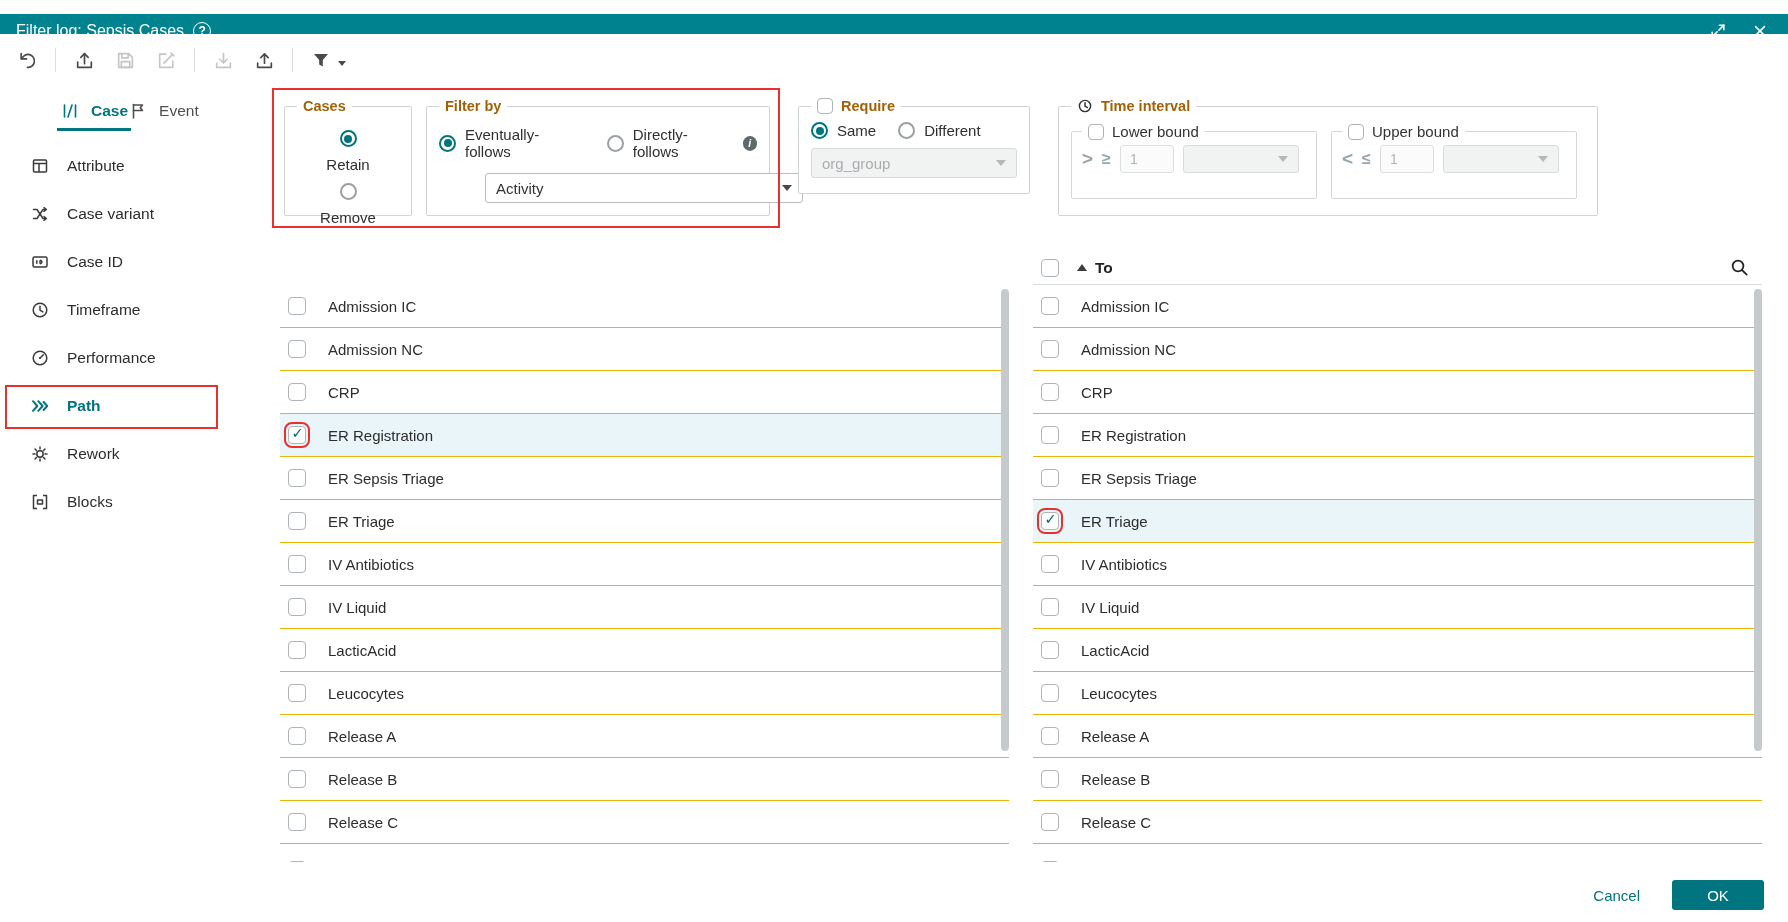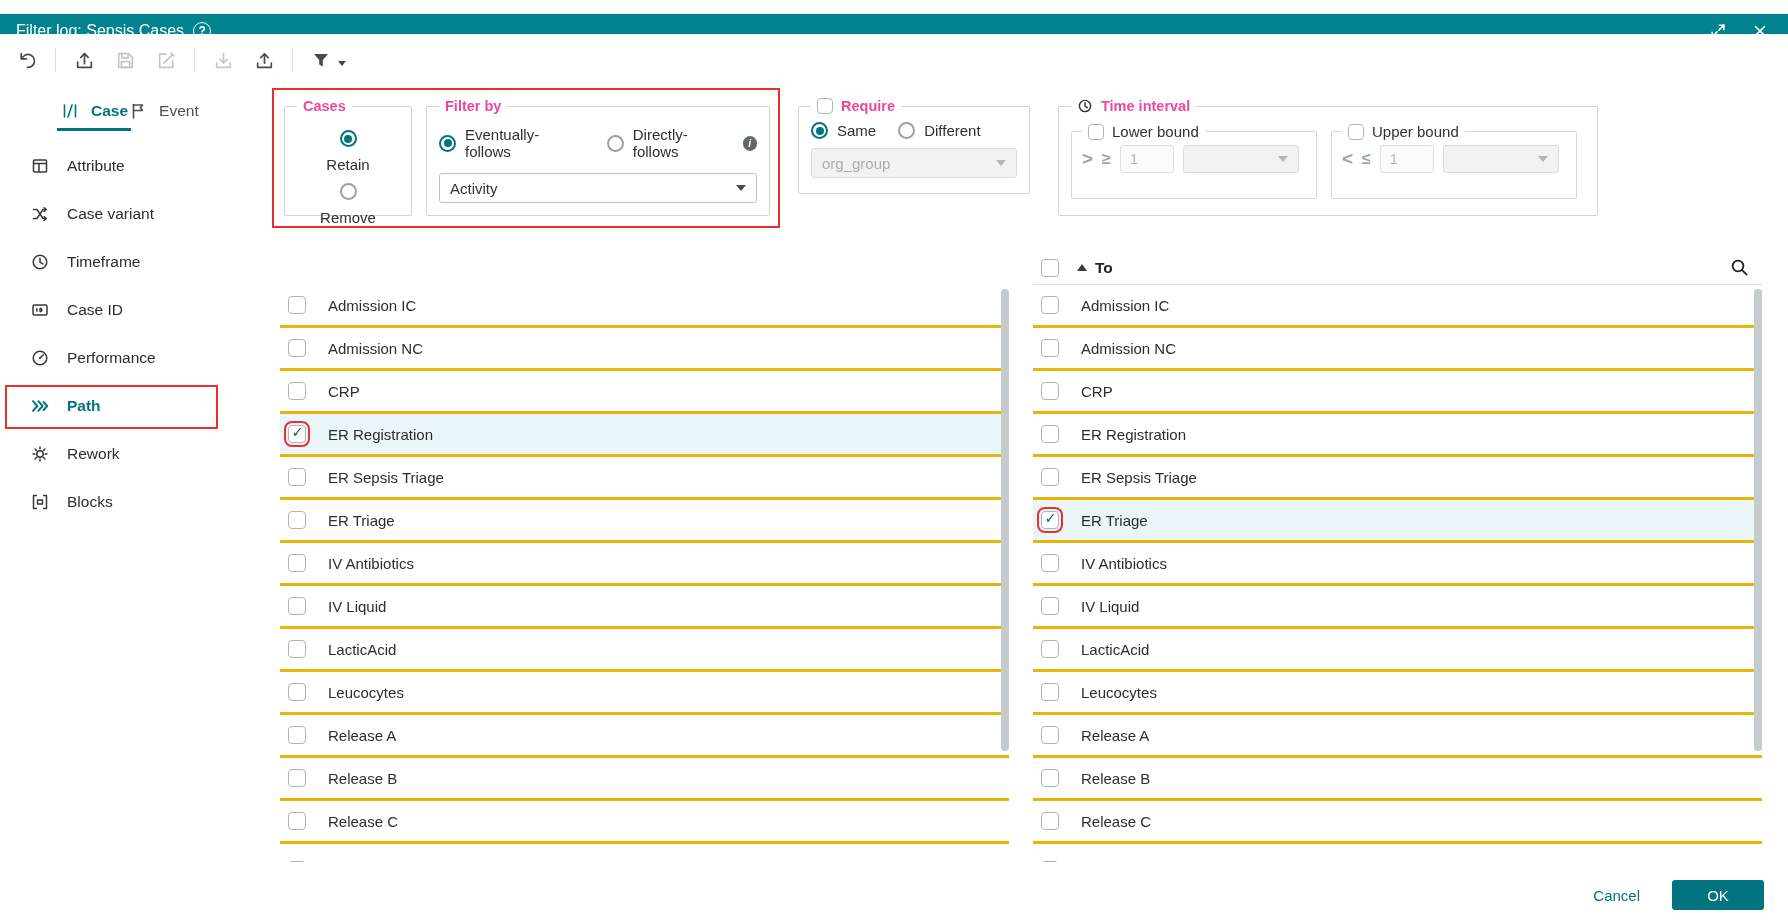--- a/index.html
+++ b/index.html
@@ -49,21 +49,21 @@
 
   
   .annotation { position:absolute; border:2px solid var(--red,#E8312F); pointer-events:none; z-index:60; }
   #anno-path { left:5px; top:385px; width:213px; height:44px; }
   #anno-filter { left:272px; top:88px; width:508px; height:140px; }
 
   
   .main { position:absolute; left:274px; top:86px; right:0; bottom:0; }
   .filter-row { position:absolute; left:10px; top:12px; display:flex; gap:14px; align-items:flex-start; }
   fieldset { border:1px solid #cfd4d6; border-radius:2px; padding:6px 12px 10px; background:#fff; }
-  legend { font-size:14.5px; font-weight:bold; color:#ec4899; padding:0 6px;
+  legend { font-size:14.5px; font-weight:bold; color:#a16207; padding:0 6px;
     display:flex; align-items:center; gap:8px; }
   .fs-cases { width:128px; height:118px; }
   .fs-filterby { width:344px; height:118px; }
   .fs-require { width:232px; height:96px; margin-left:14px; }
   .fs-time { width:540px; height:118px; margin-left:14px; }
 
   .opt { display:flex; align-items:center; gap:9px; font-size:15px; color:#2f2f2f; cursor:pointer; }
   .fs-cases .opt { margin-top:10px;flex-direction:column; }
   .opt-row { display:flex; align-items:center; gap:26px; margin-top:6px; }
   .fs-require .opt-row { margin-top:2px; gap:22px; }
@@ -78,21 +78,21 @@
     background:#fff; position:relative; flex:none; cursor:pointer; }
   .checkbox.small { width:16px; height:16px; }
 
   .dropdown { height:30px; border:1px solid #b9bfc2; border-radius:3px; background:#fff;
     display:flex; align-items:center; justify-content:space-between; padding:0 10px;
     font-size:15px; color:#333; cursor:pointer; }
   .dropdown .caret { width:0; height:0; border-left:5px solid transparent;
     border-right:5px solid transparent; border-top:6px solid #4a4a4a; }
   .dropdown.disabled { background:#f1f3f3; color:#a9adb0; border-color:#d9dcdd; cursor:default; }
   .dropdown.disabled .caret { border-top-color:#b3b7ba; }
-  .dd-activity { margin-top:13px; width:100%; }
+  .dd-activity { margin-top:13px; width:100%;margin-left:46px; }
   .dd-orggroup { margin-top:9px; width:100%; }
 
   .info-icon { width:15px; height:15px; border-radius:50%; background:#61686b; color:#fff;
     font-size:10.5px; font-weight:bold; font-style:italic; display:flex; align-items:center;
     justify-content:center; margin-left:4px; }
   .info-icon::after { content:"i"; }
 
   .time-inner { display:flex; gap:14px; margin-top:3px; }
   .fs-bound { width:246px; height:76px; border:1px solid #d4d8da; padding:2px 10px 8px; }
   .fs-bound legend { font-weight:normal; font-size:15px; color:#333; }
@@ -110,21 +110,21 @@
   .panel { position:relative; flex:1; overflow:hidden; }
   .panel-header { display:flex; align-items:center; height:34px; border-bottom:1px solid #d9dcde;
     padding:0 12px 0 8px; }
   .panel-header .checkbox { margin-right:18px; }
   .sort-tri { width:0; height:0; border-left:5px solid transparent; border-right:5px solid transparent;
     border-bottom:7px solid #3c3c3c; margin-right:8px; cursor:pointer; }
   .panel-title { font-weight:bold; font-size:15.5px; color:#222; }
   .search-icon { margin-left:auto; color:#222; display:flex; cursor:pointer; }
   .rows { position:absolute; left:0; right:0; top:34px; bottom:0; overflow:hidden; }
   .row { display:flex; align-items:center; height:43px; padding:0 10px 0 8px;
-    border-bottom:3px solid #eab308; font-size:15px; color:#2d2d2d; cursor:pointer; }
+    border-bottom:1px solid #eab308; font-size:15px; color:#2d2d2d; cursor:pointer; }
   .row .checkbox { margin-right:22px; }
   .row.checked { background:var(--row_highlight,#E9F5F9); }
   .row.checked .checkbox::after { content:"\2713"; position:absolute; left:2.5px; top:-2px;
     font-size:14.5px; font-weight:bold; color:#00626e; }
   .row.annotated .checkbox { outline:2px solid var(--red,#E8312F); outline-offset:2px; }
   .row.partial { padding-top:8px; border-bottom:none; }
   .scroll-thumb { position:absolute; right:0; top:38px; width:8px; height:462px;
     background:#c5cacd; border-radius:4px; cursor:grab; z-index:5; }
 
   
@@ -255,37 +255,37 @@
               <path d="M3.5 5.5 H7 L13 14.5 H15.5"></path>
               <path d="M3.5 14.5 H7 L13 5.5 H15.5"></path>
               <path d="M14 3.7 L16.4 5.5 L14 7.3"></path>
               <path d="M14 12.7 L16.4 14.5 L14 16.3"></path>
             </svg>
         </span>
         <span>Case variant</span>
       </div>
       <div class="side-item">
         <span class="s-icon">
-          <svg width="20" height="20" viewBox="0 0 20 20" fill="none" stroke="currentColor" stroke-width="1.5" stroke-linecap="round">
-              <circle cx="10" cy="10" r="6.8"></circle>
-              <path d="M10 6.3 V10 L12.8 11.9"></path>
-            </svg>
-        </span>
-        <span>Timeframe</span>
-      </div>
-      <div class="side-item">
-        <span class="s-icon">
           <svg width="20" height="20" viewBox="0 0 20 20" fill="none" stroke="currentColor" stroke-width="1.5" stroke-linejoin="round">
               <rect x="3" y="5" width="14" height="10" rx="1.5"></rect>
               <path d="M6.8 8.2 V11.8"></path>
               <path d="M10 8.2 V11.8"></path>
               <path d="M10 8.2 A1.8 1.8 0 0 1 10 11.8"></path>
             </svg>
         </span>
         <span>Case ID</span>
+      </div>
+      <div class="side-item">
+        <span class="s-icon">
+          <svg width="20" height="20" viewBox="0 0 20 20" fill="none" stroke="currentColor" stroke-width="1.5" stroke-linecap="round">
+              <circle cx="10" cy="10" r="6.8"></circle>
+              <path d="M10 6.3 V10 L12.8 11.9"></path>
+            </svg>
+        </span>
+        <span>Timeframe</span>
       </div>
       <div class="side-item">
         <span class="s-icon">
           <svg width="20" height="20" viewBox="0 0 20 20" fill="none" stroke="currentColor" stroke-width="1.5" stroke-linecap="round">
               <circle cx="10" cy="10" r="6.8"></circle>
               <path d="M10 10 L13.4 6.8"></path>
               <circle cx="10" cy="10" r="1.1" fill="currentColor" stroke="none"></circle>
             </svg>
         </span>
         <span>Performance</span>

